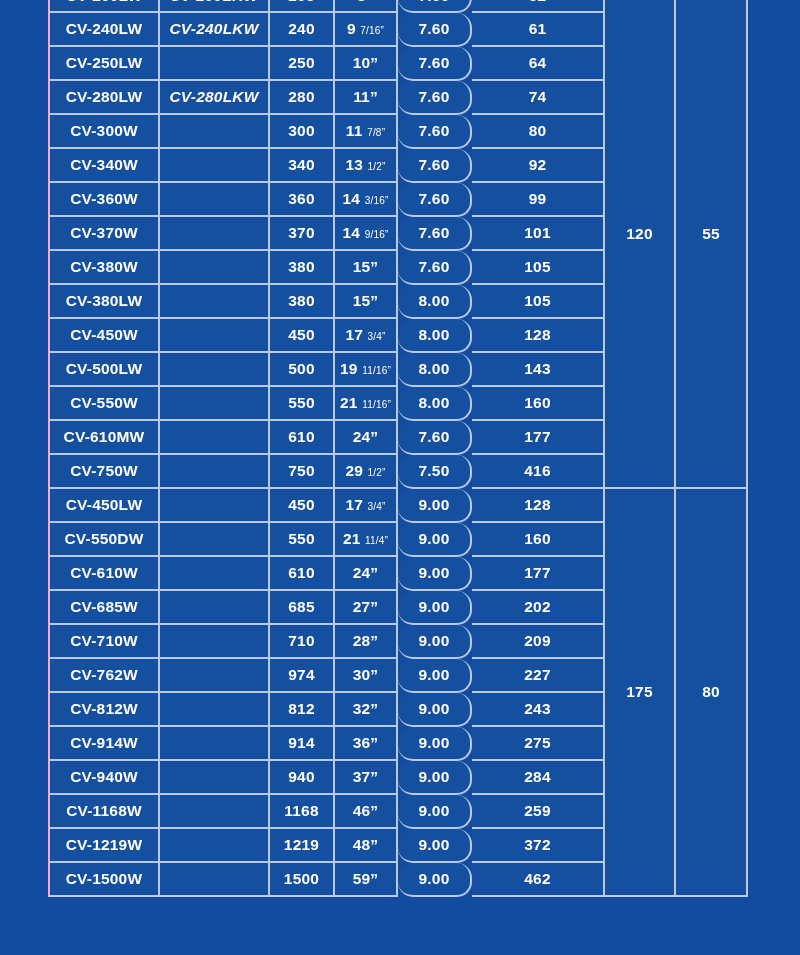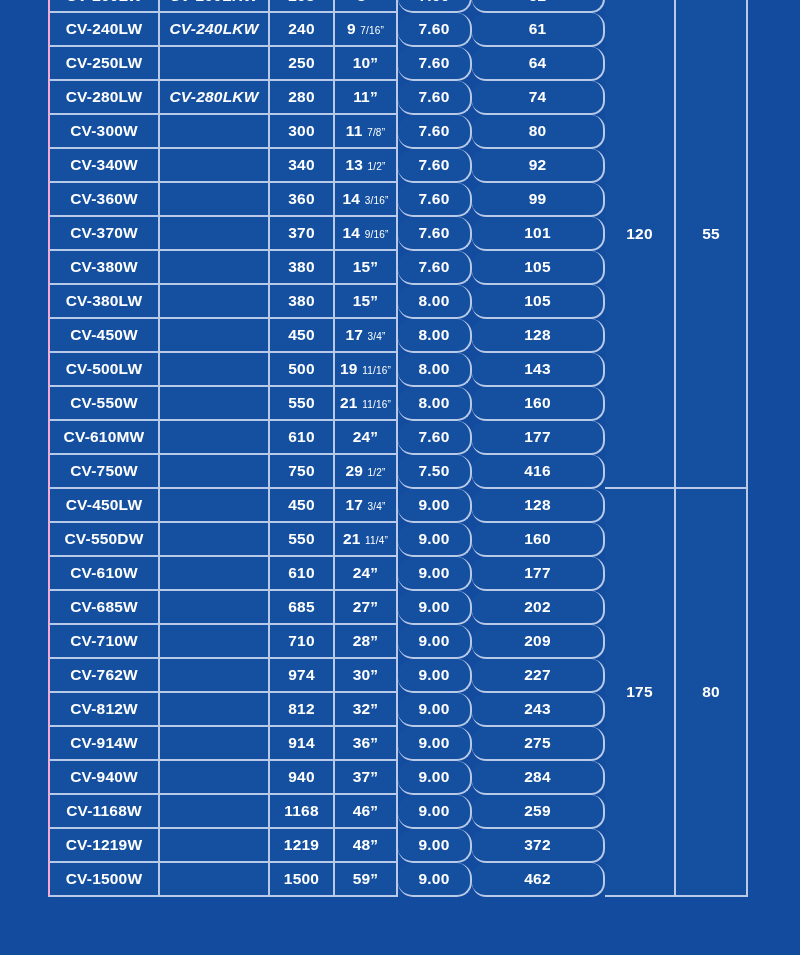--- a/index.html
+++ b/index.html
@@ -59,21 +59,21 @@
   col.c-thick      { width: 74px;  }
   col.c-weight     { width: 133px; }
   col.c-dimA       { width: 71px;  }
   col.c-dimB       { width: 72px;  }
 
   td.model   { font-size: 16px; }
   td.modelk  { font-size: 16px; font-style: italic; }
   td.mm      { font-weight: 400; font-size: 16px; }
   td.inch    { font-weight: 400; font-size: 16px; }
   td.thick   { font-weight: 400; font-size: 16px; border-radius: 15px; }
-  td.weight  { font-weight: 400; font-size: 16px; border-radius: 14px; }
+  td.weight  { font-weight: 400; font-size: 16px; }
   td.span    { font-weight: 400; font-size: 16px; vertical-align: middle; }
 
   .frac {
     font-size: 10px;
     vertical-align: baseline;
     font-weight: 400;
   }
 </style>
 </head>
 <body>

